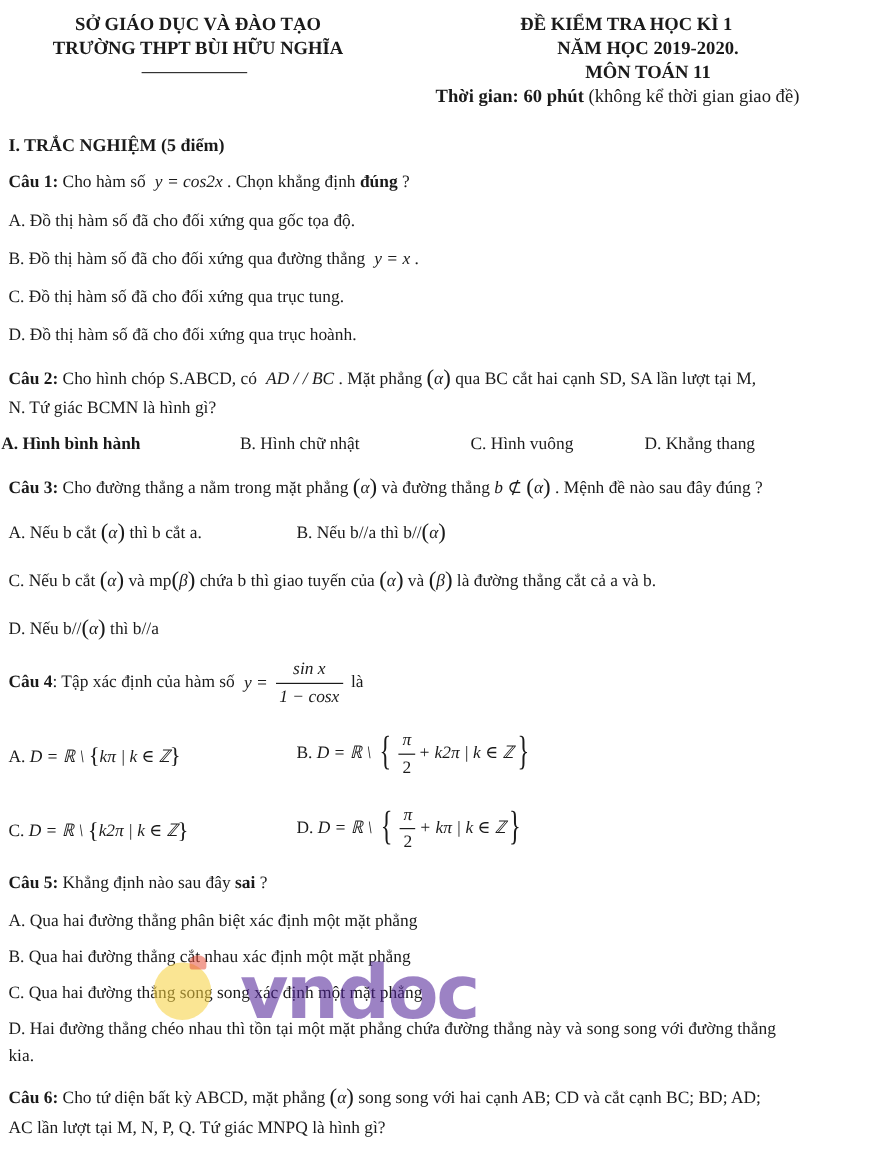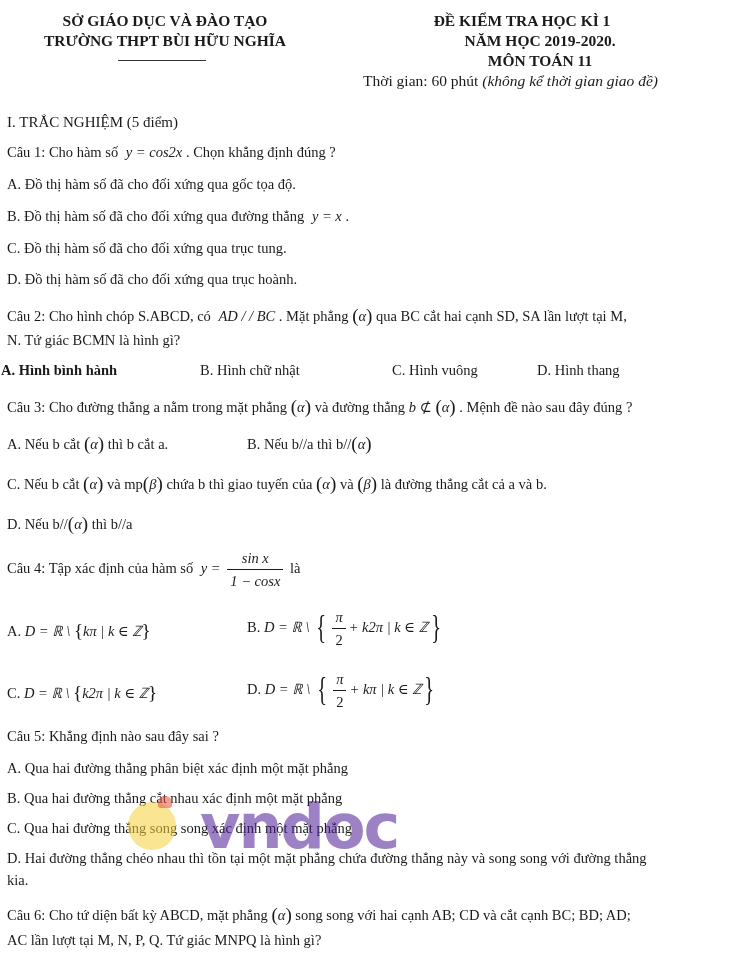--- a/index.html
+++ b/index.html
@@ -2,22 +2,22 @@
 <html><head>
 <meta charset="utf-8">
 <style>
   html, body { margin: 0; padding: 0; background: #ffffff; }
   body {
     width: 731px; height: 960px; position: relative; overflow: hidden;
     font-family: "Liberation Serif", "DejaVu Serif", serif;
     color: #1a1a1a; font-size: 14.5px;
   }
   .abs { position: absolute; white-space: nowrap; }
-  .b { font-weight: normal; }
-  .i { font-style: italic; }
+  .b { font-weight: bold; }
+  .i { }
   .hdr { font-weight: bold; font-size: 15.5px; text-align: center; }
   .rule { position: absolute; height: 1px; background: #333; }
   .m { font-style: italic; font-family: "Liberation Serif", "DejaVu Serif", serif; }
   .paren { font-size: 19px; font-style: normal; position: relative; top: 1px; }
   .frac { display: inline-block; vertical-align: middle; text-align: center; margin: 0 3px; }
   .frac .num { display: block; border-bottom: 1px solid #1a1a1a; padding: 0 3px 1px; line-height: 20px; }
   .frac .den { display: block; padding: 1px 3px 0; line-height: 20px; }
   .brace { font-size: 34px; font-weight: 100; transform: scaleX(0.6); display: inline-block; vertical-align: middle; line-height: 1; position: relative; top: -2px; }
   .sbrace { font-size: 19px; position: relative; top: 1px; }
   .watermark {
@@ -70,21 +70,21 @@
   <span>Cho hình chóp S.ABCD, có</span>
   <span class="m" style="margin-left:4px;text-align:center;">AD / / BC</span>
   <span>. Mặt phẳng</span>
   <span class="paren">(</span><span class="m">α</span><span class="paren">)</span>
   <span>qua BC cắt hai cạnh SD, SA lần lượt tại M,</span>
 </div>
 <div class="abs" style="left:7px; top:332px;">N. Tứ giác BCMN là hình gì?</div>
 <div class="abs" style="left:1px; top:362px;font-weight:bold;">A. Hình bình hành</div>
 <div class="abs" style="left:200px; top:362px;">B. Hình chữ nhật</div>
 <div class="abs" style="left:392px; top:362px;">C. Hình vuông</div>
-<div class="abs" style="left:537px; top:362px;">D. Hình thang</div>
+<div class="abs" style="left:537px; top:362px;">D. Khẳng thang</div>
 
 <div class="abs" style="left:7px; top:395px;">
   <span class="b">Câu 3:</span>
   <span>Cho đường thẳng a nằm trong mặt phẳng</span>
   <span class="paren">(</span><span class="m">α</span><span class="paren">)</span>
   <span>và đường thẳng</span>
   <span class="m">b ⊄</span>
   <span class="paren">(</span><span class="m">α</span><span class="paren">)</span>
   <span>. Mệnh đề nào sau đây đúng ?</span>
 </div>

